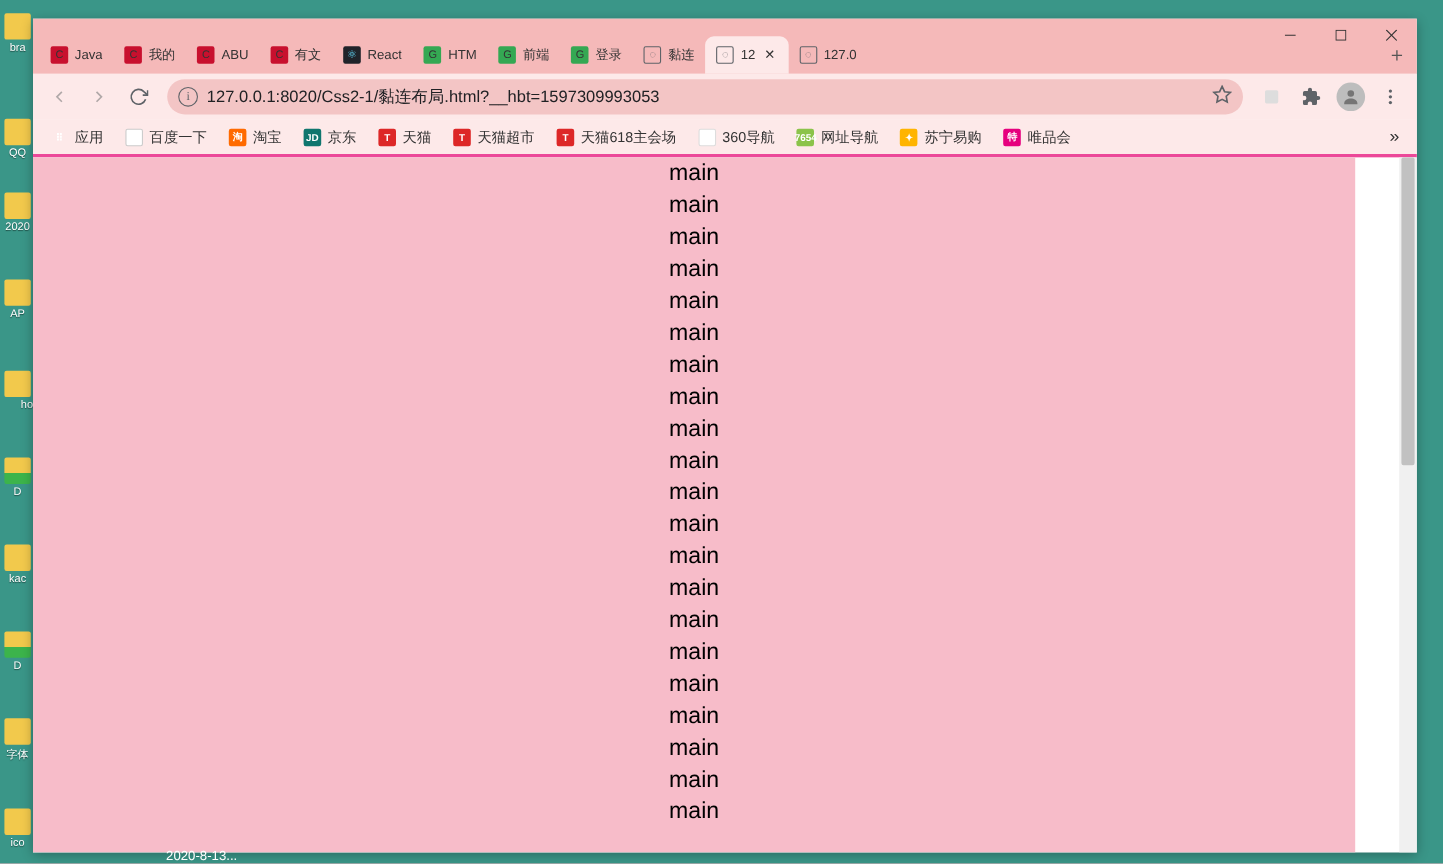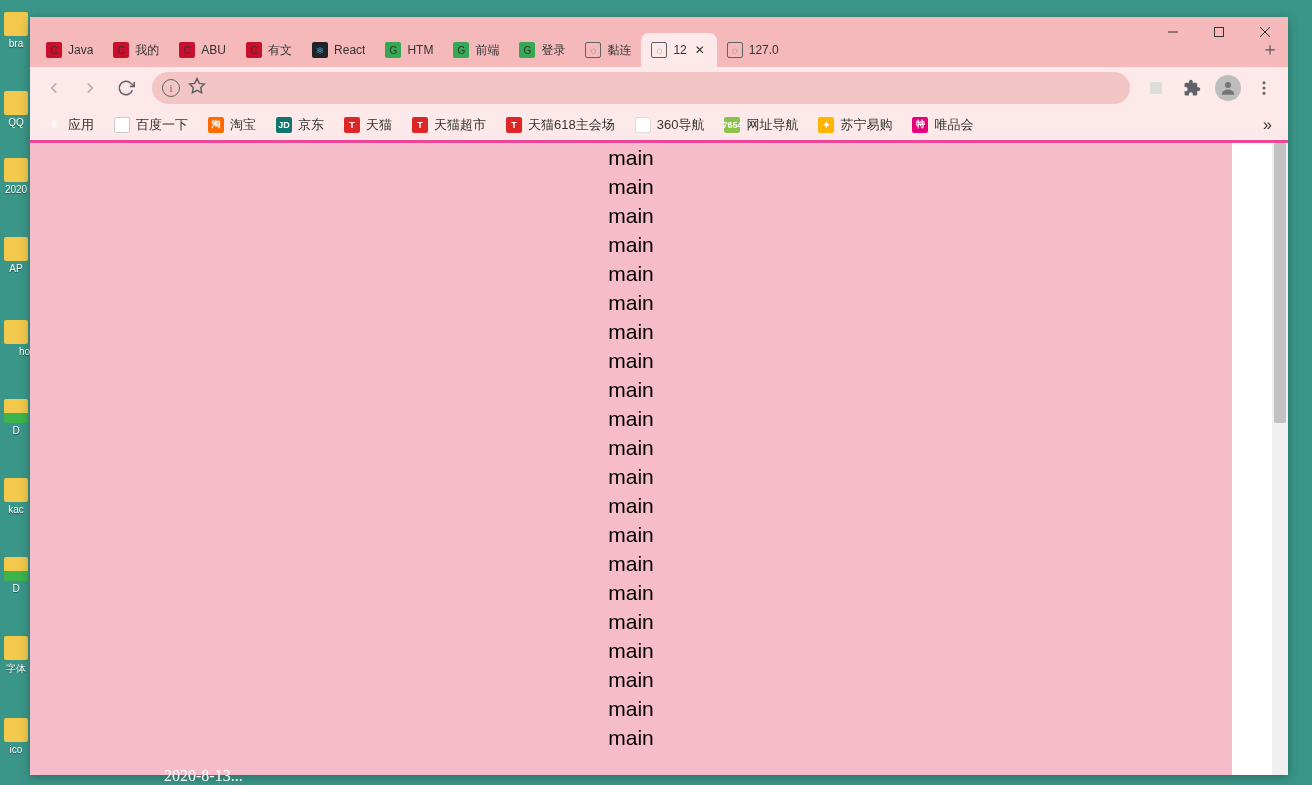--- a/index.html
+++ b/index.html
@@ -47,21 +47,21 @@
 .bmover { margin-left: auto; padding: 4px 8px; color: #333; font-size: 16px; }
 
 
 .viewport { flex: 1; position: relative; overflow: hidden; display: flex; gap: 40px; }
 .page { flex: 1; background: #f7bcc9; overflow-y: auto; font-family: Georgia, "Times New Roman", serif; font-size: 21px; color: #000; text-align: center; }
 .page .line { line-height: 29px; }
 .scrollbar { width: 16px; background: #f0f0f0; position: relative; }
 .scrollthumb { position: absolute; left: 2px; right: 2px; top: 0; height: 280px; background: #c1c1c1; border-radius: 2px; }
 
 
-.taskfrag { position: absolute; left: 164px; bottom: 0; font-size: 16px; color: #fff; font-family: Liberation Serif, serif; }
+.taskfrag { position: absolute; left: 151px; bottom: 0; font-size: 12px; color: #fff; }
 
 
 .fc-red { background: #c8102e; }
 .fc-green { background: #34a853; }
 .fc-react { background: #20232a; color: #61dafb; }
 .fc-globe { background: transparent; border: 1.5px solid #5f6368; border-radius: 50%; color: #5f6368; }
 .fc-apps { background: transparent; }
 .fc-baidu { background: #fff; border: 1px solid #ccc; }
 .fc-tao { background: #ff6a00; }
 .fc-jd { background: #0f766e; }
@@ -72,21 +72,21 @@
 .fc-vip { background: #e6007e; }
 </style>
 </head>
 <body>
 
 <div class="desktop">
     <div class="dicon">
       <div class="glyph"></div>
       <div class="lbl">bra</div>
     </div>
-    <div class="dicon" style="margin-top: 42px;">
+    <div class="dicon" style="margin-top: 59px;">
       <div class="glyph"></div>
       <div class="lbl">QQ</div>
     </div>
     <div class="dicon" style="margin-top: 30px;">
       <div class="glyph"></div>
       <div class="lbl">2020</div>
     </div>
     <div class="dicon" style="margin-top: 42px;">
       <div class="glyph"></div>
       <div class="lbl">AP</div>
@@ -200,20 +200,21 @@
         </svg>
       </div>
     <div class="navbtn">
         <svg width="18" height="18" viewBox="0 0 24 24" fill="none" stroke="currentColor" stroke-width="2">
           <path d="M23 4v6h-6"></path>
           <path d="M20.49 15a9 9 0 1 1-2.12-9.36L23 10"></path>
         </svg>
       </div>
     <div class="omnibox">
       <span class="info">i</span>
+      <span class="url">127.0.0.1:8020/Css2-1/黏连布局.html?__hbt=1597309993053</span>
       <span class="star"><svg width="18" height="18" viewBox="0 0 24 24" fill="none" stroke="currentColor" stroke-width="2">
             <polygon points="12 2 15 8.5 22 9.3 17 14 18.2 21 12 17.8 5.8 21 7 14 2 9.3 9 8.5 12 2"></polygon>
           </svg></span>
     </div>
     <div class="tbicon">
         <svg width="18" height="18" viewBox="0 0 24 24">
           <rect x="4" y="4" width="16" height="16" rx="2" fill="#ddd"></rect>
         </svg>
       </div>
     <div class="tbicon">

